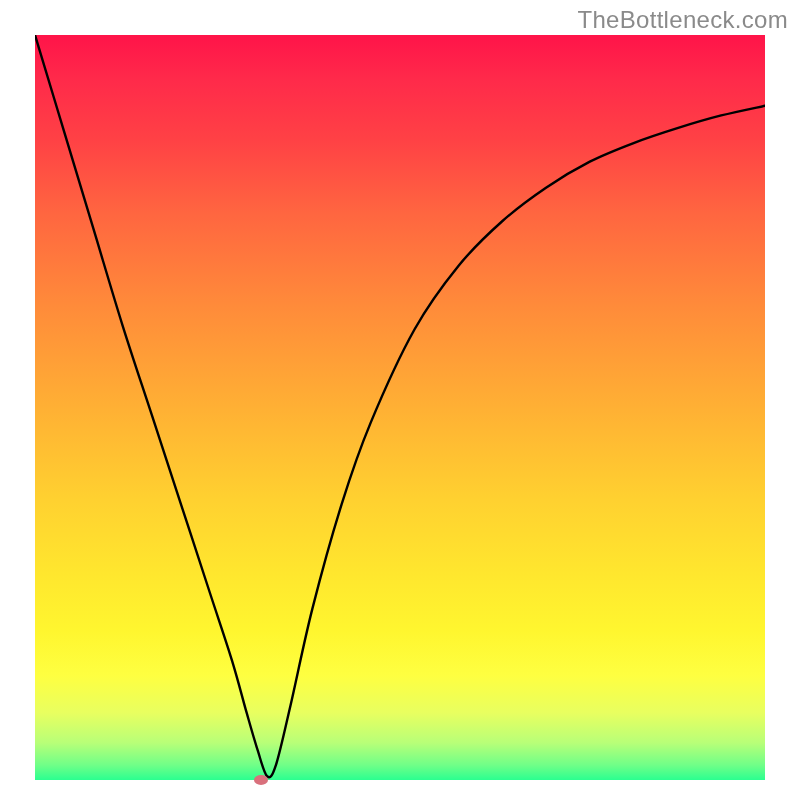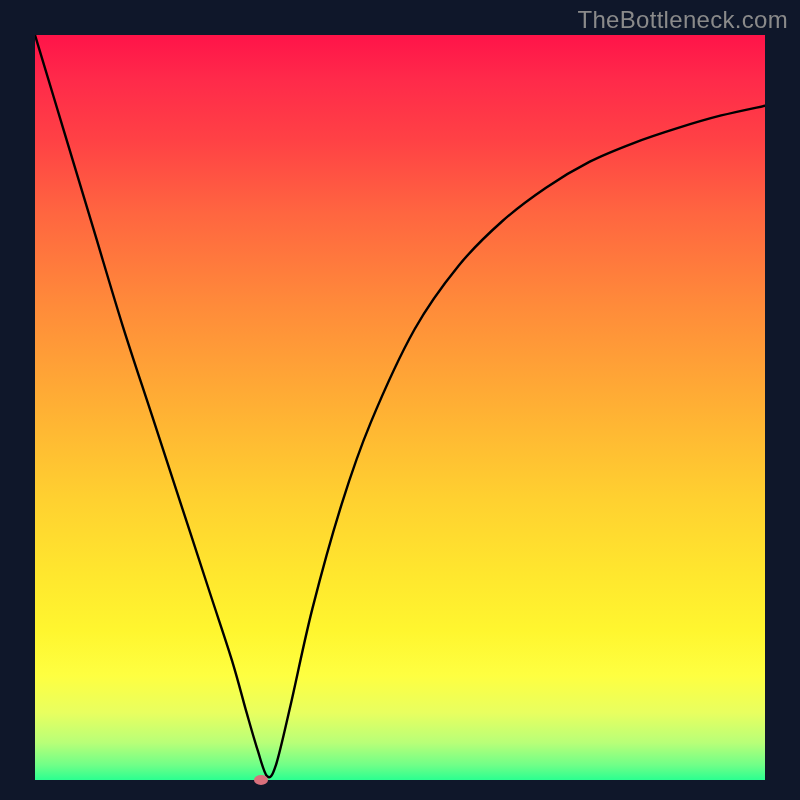--- a/index.html
+++ b/index.html
@@ -3,21 +3,21 @@
 <meta charset="utf-8">
 <style>
   * { margin: 0; padding: 0; box-sizing: border-box; }
   html, body { width: 800px; height: 800px; overflow: hidden; }
   body { background: #000; font-family: Arial, Helvetica, sans-serif; position: relative; }
 
   .frame {
     position: absolute;
     top: 0; left: 0;
     width: 800px; height: 800px;
-    background: #0f172a;
+    background: #ffffff;
   }
 
   .plot-area {
     position: absolute;
     left: 35px;
     top: 35px;
     width: 730px;
     height: 745px;
     background: linear-gradient(to bottom,
       #ff1449 0%,

